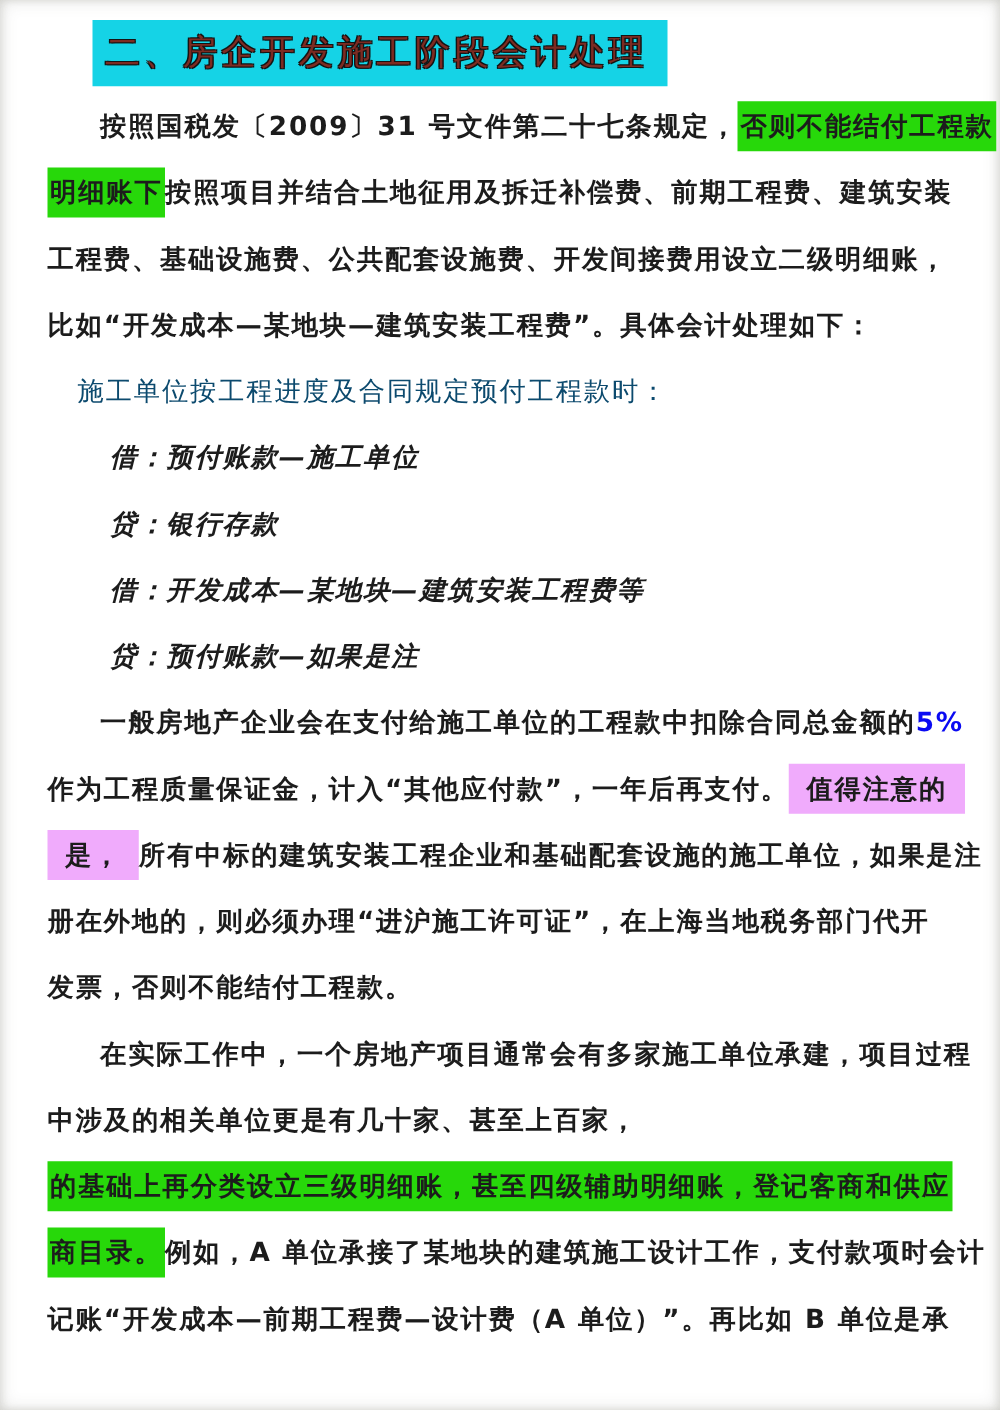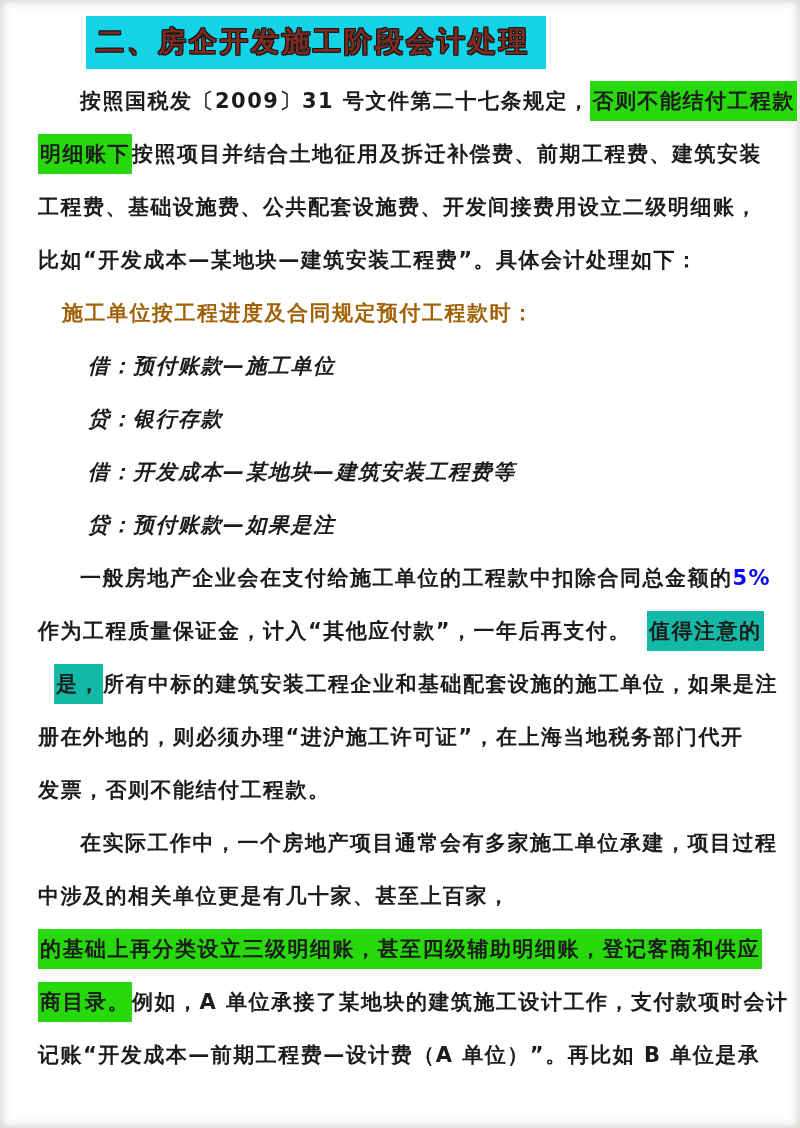--- a/index.html
+++ b/index.html
@@ -10,45 +10,45 @@
     background:#ffffff;
     padding:16px 30px 0 38px;
     overflow:hidden;
     font-family:"DejaVu Sans",sans-serif;
     color:#1c1c1c;
     box-shadow:inset 0 0 14px rgba(90,90,80,0.18), inset -3px 0 6px rgba(120,120,110,0.12), inset 3px 0 6px rgba(120,120,110,0.10);
   }
   .title-row{height:46px;margin-bottom:12px;}
   .title-hl{
     display:inline-block;
-    margin-left:48px;
+    margin-left:36px;
     background:#15d3e6;
     color:#7d2b22;
     font-size:28px;
-    font-weight:700;
+    font-weight:400;
     letter-spacing:3px;
     padding:7px 16px 8px 10px;
     text-shadow:-1px -1px 0 #141414,1px -1px 0 #141414,-1px 1px 0 #141414,1px 1px 0 #141414;
     white-space:nowrap;
   }
   .line{
     height:53px;
     display:flex;
     align-items:center;
     font-size:21px;
     font-weight:600;
     letter-spacing:1.5px;
     white-space:nowrap;
   }
   .line.indent{padding-left:42px;}
-  .line.heading{padding-left:24px;color:#a16207;font-weight:700;}
+  .line.heading{padding-left:24px;color:#0c4a6e;font-weight:400;}
   .line.entry{padding-left:50px;font-style:italic;}
   .seg{display:inline-block;}
   .hl-green{background:#27d80a;padding:6px 2px;}
-  .hl-yellow{background:#14b8a6;padding:6px 2px;margin-left:16px;}
+  .hl-yellow{background:#f0abfc;padding:6px 14px;}
   .accent{color:#0a0af2;font-weight:700;}
 </style>
 </head>
 <body>
 
 <div class="page">
 
   <div class="title-row">
     <span class="title-hl">二、房企开发施工阶段会计处理</span>
   </div>

